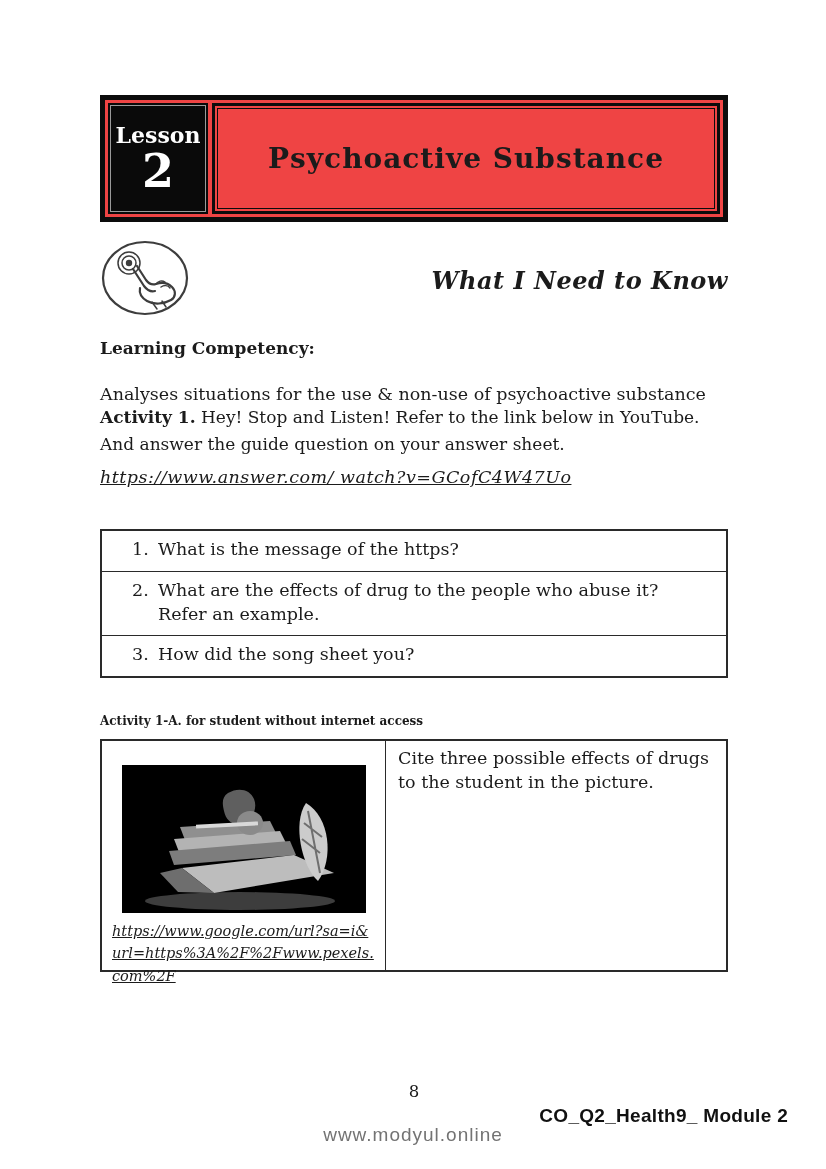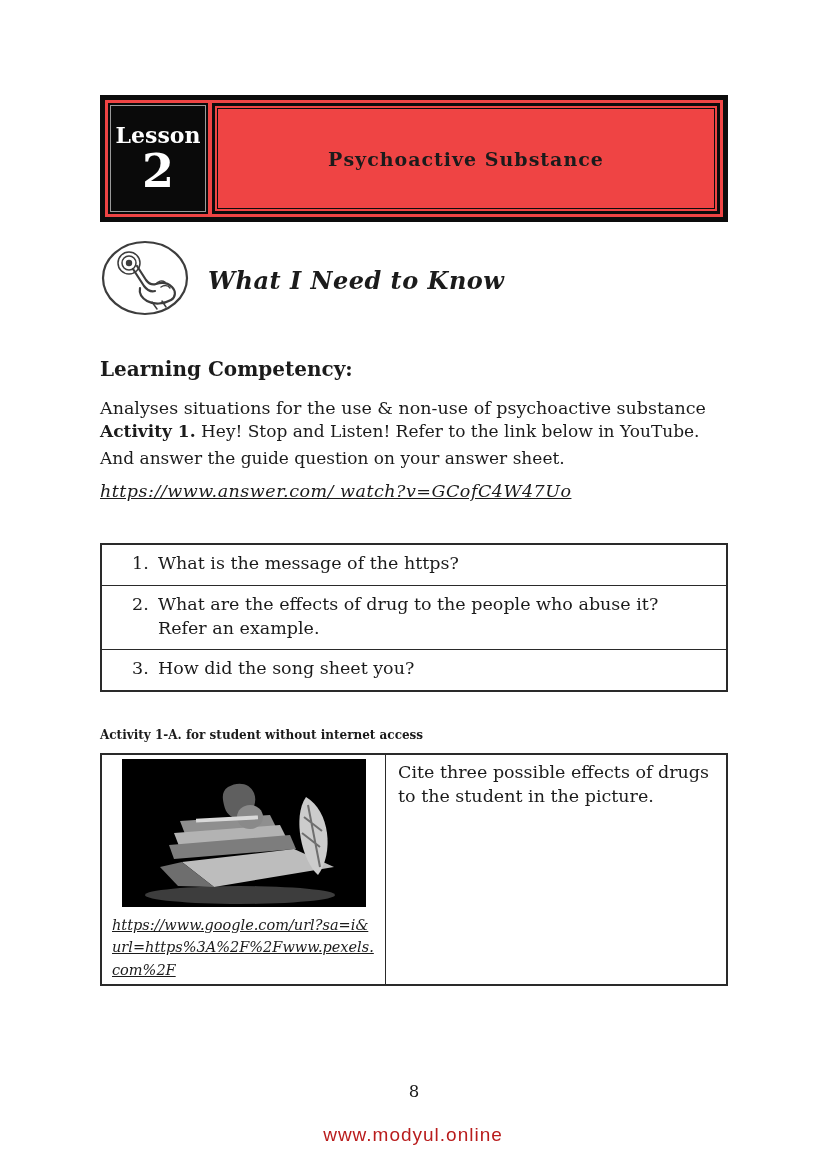--- a/index.html
+++ b/index.html
@@ -37,36 +37,36 @@
     flex:1; margin-left:4px;
     border:3px solid #0c0c0c;
     position:relative;
     display:flex; align-items:center; justify-content:center;
   }
   .title-box::after {
     content:""; position:absolute; inset:2px;
     border:1px solid #0c0c0c;
     pointer-events:none;
   }
-  .banner-title { font-weight:bold; font-size:19px; letter-spacing:1px; }
+  .banner-title { font-weight:bold; font-size:28px; letter-spacing:1px; }
 
   
   .icon-row { display:flex; align-items:center; }
-  .icon-row.know { margin-top:17px; }
+  .icon-row.know { margin-top:17px;justify-content:space-between; }
   .icon-row.new  { margin-top:21px; }
   .section-icon { flex:0 0 auto; }
   .section-heading {
     font-weight:bold; font-style:italic;
     font-size:24px; letter-spacing:0.5px;
     margin-left:18px;
   }
 
   
-  .lc-label { margin-top:36px; font-weight:bold; font-size:20px; }
-  .lc-text  { margin-top:17px; font-size:17.5px; }
+  .lc-label { margin-top:17px; font-weight:bold; font-size:17px; }
+  .lc-text  { margin-top:26px; font-size:17.5px; }
   .activity-p { font-size:17px; line-height:1.6; }
   .activity-p .b { font-weight:bold; }
   .doc-link {
     display:inline-block; margin-top:9px;
     font-style:italic; font-size:17.5px;
     color:#1b1b1b; text-decoration:underline;
     letter-spacing:0.5px;
   }
 
   
@@ -88,21 +88,21 @@
   .act1a-heading { margin-top:36px; font-weight:bold; font-size:12px; }
   .img-table {
     margin-top:11px;
     border:2px solid #2a2a2a;
     display:flex;
     height:233px;
   }
   .img-cell {
     width:284px;
     border-right:1.5px solid #2a2a2a;
-    padding:4px 8px 0 8px;
+    padding:24px 8px 0 8px;
   }
   .photo { display:block; margin:0 auto; width:244px; height:148px; background:#000; }
   .img-caption {
     margin:7px 2px 0 2px;
     font-style:italic; font-size:14.5px; line-height:1.55;
     text-decoration:underline;
     word-break:break-all;
     color:#1b1b1b; display:block;
   }
   .prompt-cell {
@@ -120,21 +120,21 @@
     position:absolute; top:1105px; right:38px;
     font-family:"Liberation Sans","DejaVu Sans",sans-serif;
     font-weight:bold; font-size:19px; letter-spacing:0.3px;
     color:#111;
   }
   .watermark {
     position:absolute; top:1124px; left:0; width:826px;
     text-align:center;
     font-family:"Liberation Sans","DejaVu Sans",sans-serif;
     font-size:19px; letter-spacing:1px;
-    color:#b91c1c;
+    color:#737373;
   }
   svg .ln { fill:none; stroke:#3d3d3d; stroke-width:2.2; stroke-linecap:round; stroke-linejoin:round; }
   svg .ln-thin { fill:none; stroke:#3d3d3d; stroke-width:1.5; stroke-linecap:round; stroke-linejoin:round; }
 </style>
 </head>
 <body>
 
 <div class="page">
   <div class="content">
 
@@ -214,14 +214,15 @@
           <rect x="74" y="58" width="62" height="4" fill="#d9d9d9" transform="rotate(-3 105 60)"></rect>
         </svg>
         <a class="img-caption" href="#">https://www.google.com/url?sa=i&amp;url=https%3A%2F%2Fwww.pexels.com%2F</a>
       </div>
       <div class="prompt-cell">Cite three possible effects of drugs to the student in the picture.</div>
     </div>
 
   </div>
 
   <div class="page-num">8</div>
+  <div class="footer-module">CO_Q2_Health9_ Module 2</div>
   <div class="watermark">www.modyul.online</div>
 </div>
 
 </body></html>

